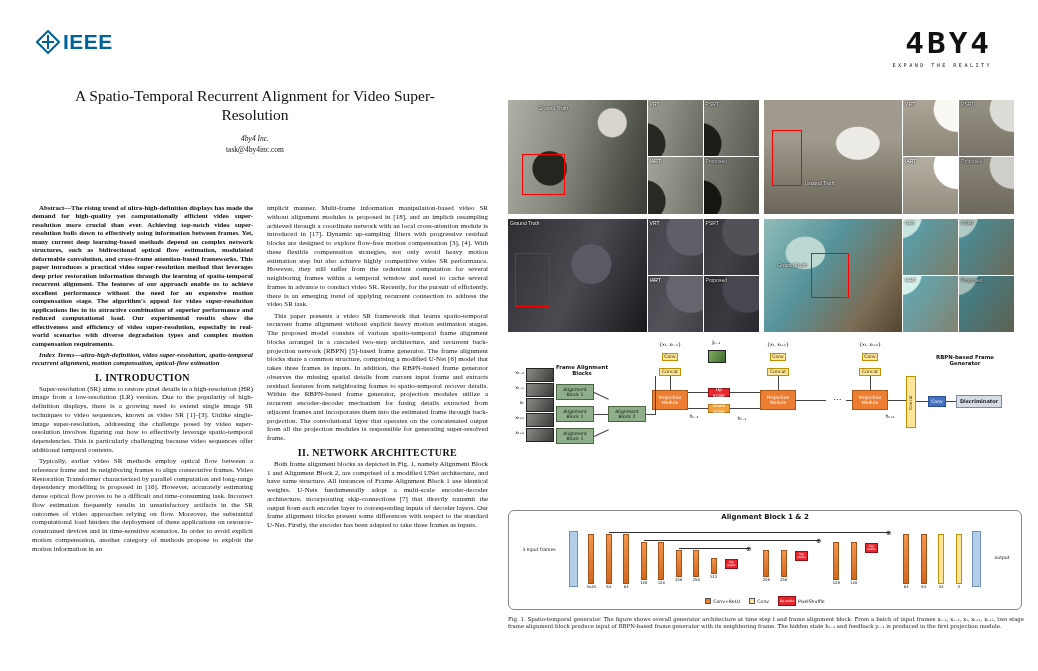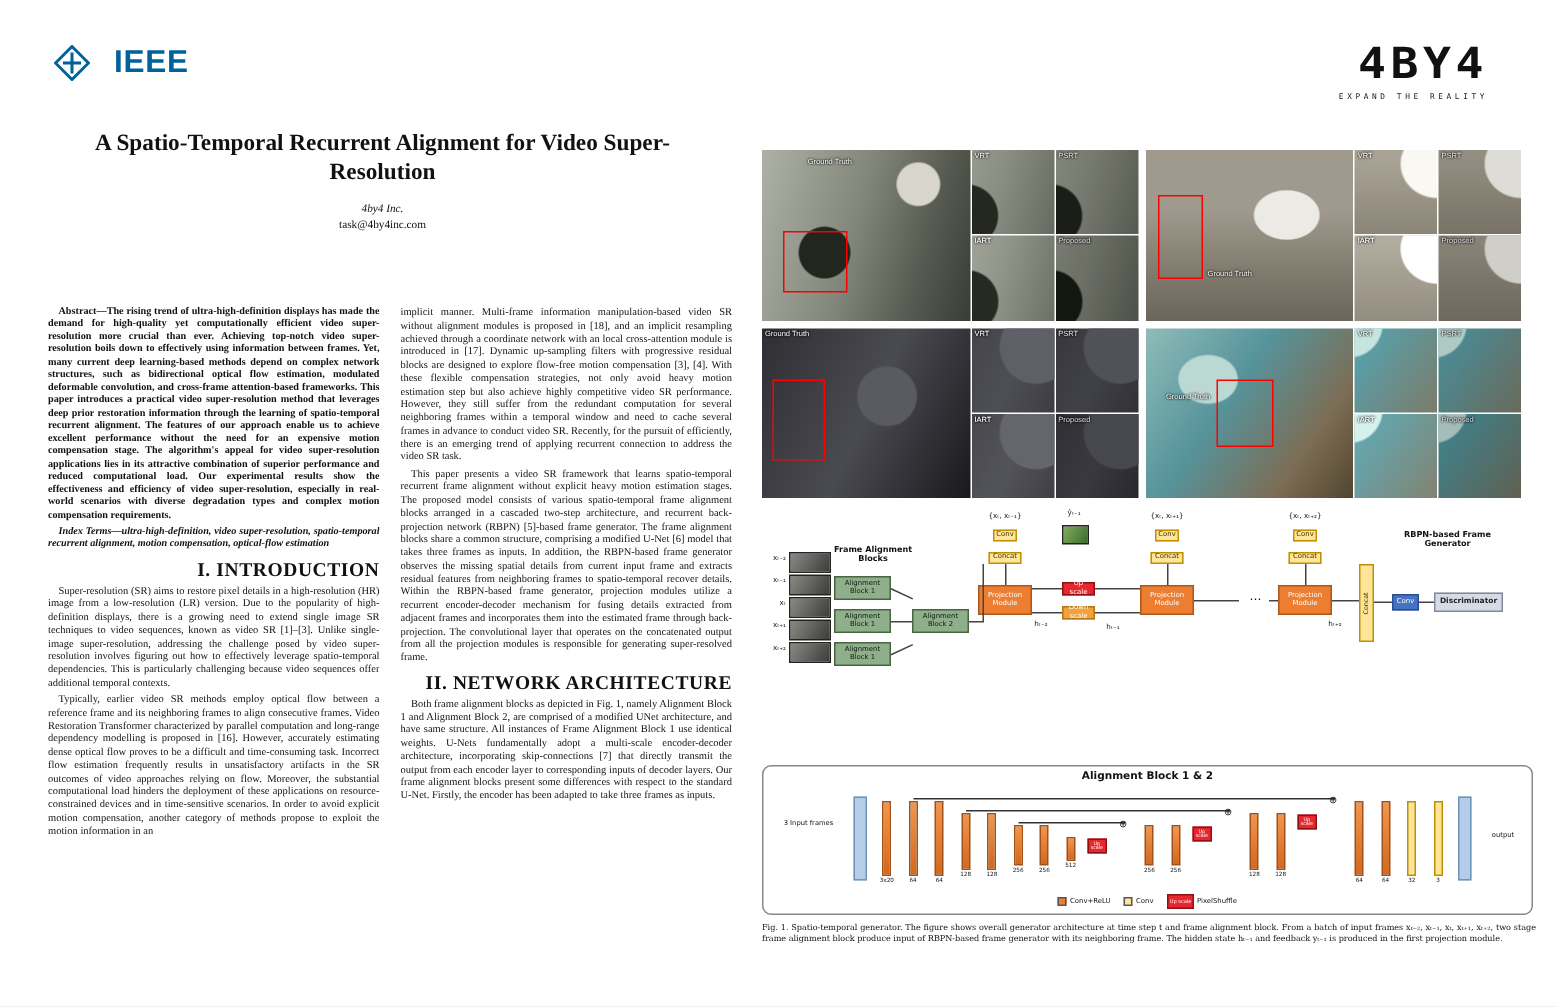--- a/index.html
+++ b/index.html
@@ -1,33 +1,33 @@
 <!DOCTYPE html>
 <html><head>
 <meta charset="utf-8">
 <style>
   html,body{margin:0;padding:0;background:#e8e8e8;}
   .canvas{position:relative;width:1038px;height:671px;background:#ffffff;overflow:hidden;
           font-family:"Liberation Serif",serif;color:#111;}
   
   .page-left{position:absolute;left:0;top:0;width:520px;height:671px;}
-  .ieee-logo{position:absolute;left:36px;top:30px;display:flex;align-items:center;gap:16px;}
+  .ieee-logo{position:absolute;left:36px;top:30px;display:flex;align-items:center;gap:3px;}
   .ieee-logo svg{width:24px;height:24px;display:block;}
   .ieee-text{font-family:"Liberation Sans",sans-serif;font-weight:bold;font-size:21px;color:#00629B;letter-spacing:0.5px;}
   .paper-title{position:absolute;left:60px;top:86px;width:390px;text-align:center;
-               font-size:15.5px;line-height:1.25;font-weight:bold;margin:0;}
+               font-size:15.5px;line-height:1.25;font-weight:normal;margin:0;}
   .authors{position:absolute;left:60px;top:134px;width:390px;text-align:center;font-size:7.5px;line-height:1.4;}
   .authors .nm{font-size:8px;}
   .authors .it{font-style:italic;}
   .cols{position:absolute;left:32px;top:204px;width:456px;height:460px;display:flex;gap:14px;}
   .col{width:221px;overflow:hidden;}
   .col p{margin:0 0 2.5px 0;font-size:7px;line-height:1.25;text-align:justify;text-indent:7px;}
   .col p.abs{font-weight:bold;font-size:6.8px;}
   .col p.idx{font-weight:bold;font-style:italic;font-size:6.8px;}
-  .sec-h{font-size:13px;text-align:right;margin:4px 0 2px 0;letter-spacing:0.4px;}
+  .sec-h{font-size:10px;text-align:center;margin:4px 0 2px 0;letter-spacing:0.4px;}
   
   .page-right{position:absolute;left:520px;top:0;width:518px;height:671px;}
   .brand{position:absolute;right:46px;top:28px;width:130px;text-align:right;}
   .brand-word{font-family:"DejaVu Sans Mono",monospace;font-weight:bold;font-size:31px;line-height:1;
               letter-spacing:3px;color:#111;transform:scaleY(0.92);}
   .brand-tag{font-family:"DejaVu Sans Mono",monospace;font-size:5.2px;letter-spacing:2.4px;color:#222;margin-top:3px;}
   
   .fig-grid{position:absolute;left:-12px;top:100px;width:506px;height:232px;display:grid;
             grid-template-columns:1fr 1fr;grid-template-rows:1fr 1fr;gap:5px;}
   .panel{display:flex;gap:1px;background:#fff;}

